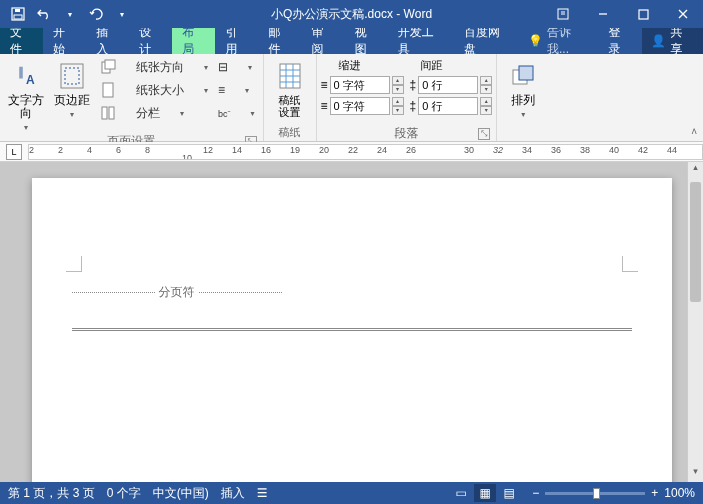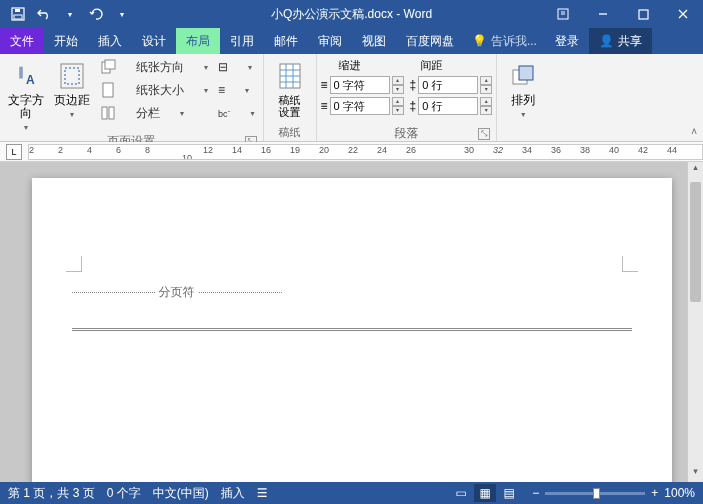--- a/index.html
+++ b/index.html
@@ -5,21 +5,21 @@
 *{margin:0;padding:0;box-sizing:border-box;font-family:"Microsoft YaHei",sans-serif;font-size:12px;user-select:none}
 body{width:703px;height:504px;background:#e6e6e6;overflow:hidden;display:flex;flex-direction:column}
 .titlebar{height:28px;background:#2b579a;display:flex;align-items:center;color:#fff;position:relative}
 .qat{display:flex;align-items:center;padding-left:6px;gap:2px}
 .qat .icn{width:24px;height:24px;display:flex;align-items:center;justify-content:center;color:#fff}
 .title{position:absolute;left:50%;transform:translateX(-50%);color:#fff;font-size:12px}
 .wincontrols{position:absolute;right:0;display:flex}
 .wincontrols .wbtn{width:40px;height:28px;display:flex;align-items:center;justify-content:center;color:#fff}
 .tabs{height:26px;background:#2b579a;display:flex;align-items:stretch;color:#fff}
 .tab{padding:0 10px;display:flex;align-items:center;font-size:12px;color:#fff}
-.tab.file{background:#6d28d9}
+.tab.file{background:#0c4a6e}
 .tab.active{background:#86efac;color:#2b579a}
 .tell{display:flex;align-items:center;padding:0 8px;gap:4px;font-size:11px;color:#c9d7ec}
 .login{padding:0 10px;display:flex;align-items:center}
 .share{background:#1e3e70;padding:0 10px;display:flex;align-items:center;gap:4px}
 .ribbon{height:88px;background:#f3f3f3;border-bottom:1px solid #c9c9c9;display:flex;position:relative}
 .group{display:flex;flex-direction:column;padding:2px 4px 0;border-right:1px solid #d9d9d9}
 .group-body{flex:1;display:flex;align-items:flex-start;gap:2px}
 .group-label{height:16px;text-align:center;font-size:11px;color:#666;position:relative}
 .dlaunch{position:absolute;right:2px;bottom:1px;width:12px;height:12px;border:1px solid #999;font-size:8px;color:#666;display:flex;align-items:center;justify-content:center}
 .bigbtn{width:44px;display:flex;flex-direction:column;align-items:center;gap:2px;padding-top:4px}
@@ -114,20 +114,21 @@
 <div class="tabs">
   <div class="tab file">文件</div>
   <div class="tab">开始</div>
   <div class="tab">插入</div>
   <div class="tab">设计</div>
   <div class="tab active">布局</div>
   <div class="tab">引用</div>
   <div class="tab">邮件</div>
   <div class="tab">审阅</div>
   <div class="tab">视图</div>
+  <div class="tab">开发工具</div>
   <div class="tab">百度网盘</div>
   <div class="tell">
       <span>💡</span>
       <span>告诉我...</span>
     </div>
   <div class="login">登录</div>
   <div class="share">
       <span>👤</span>
       <span>共享</span>
     </div>

